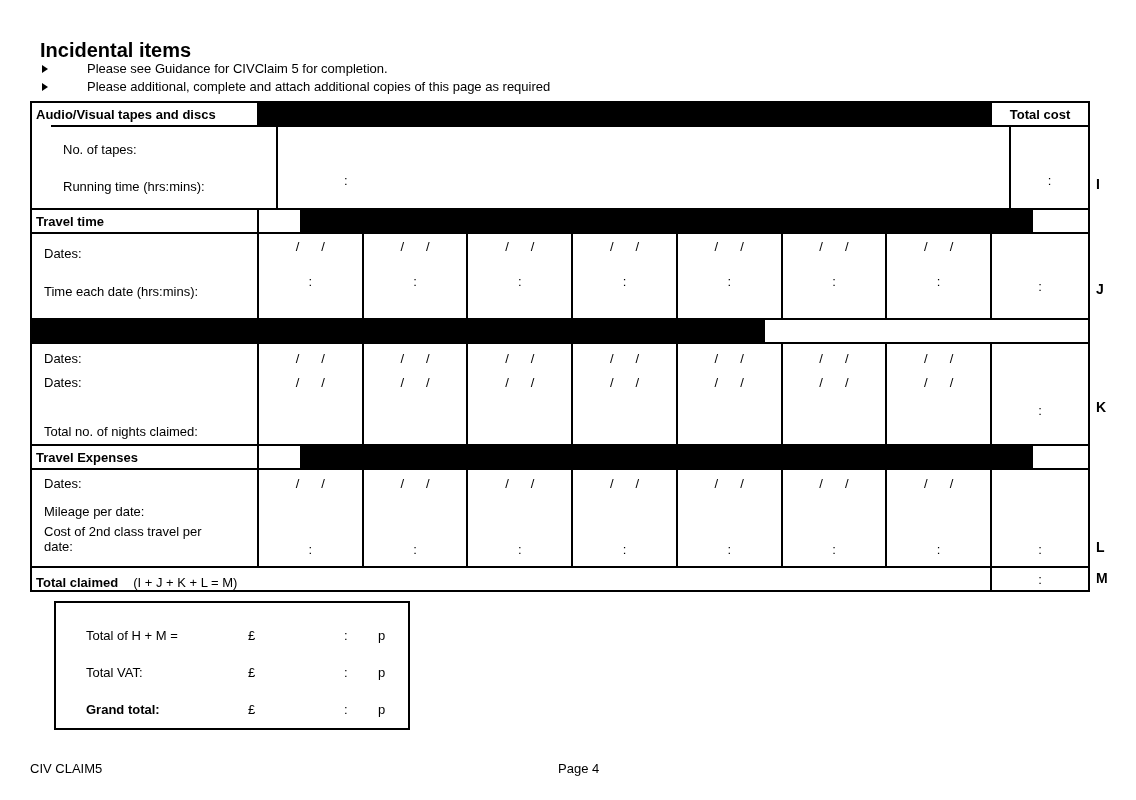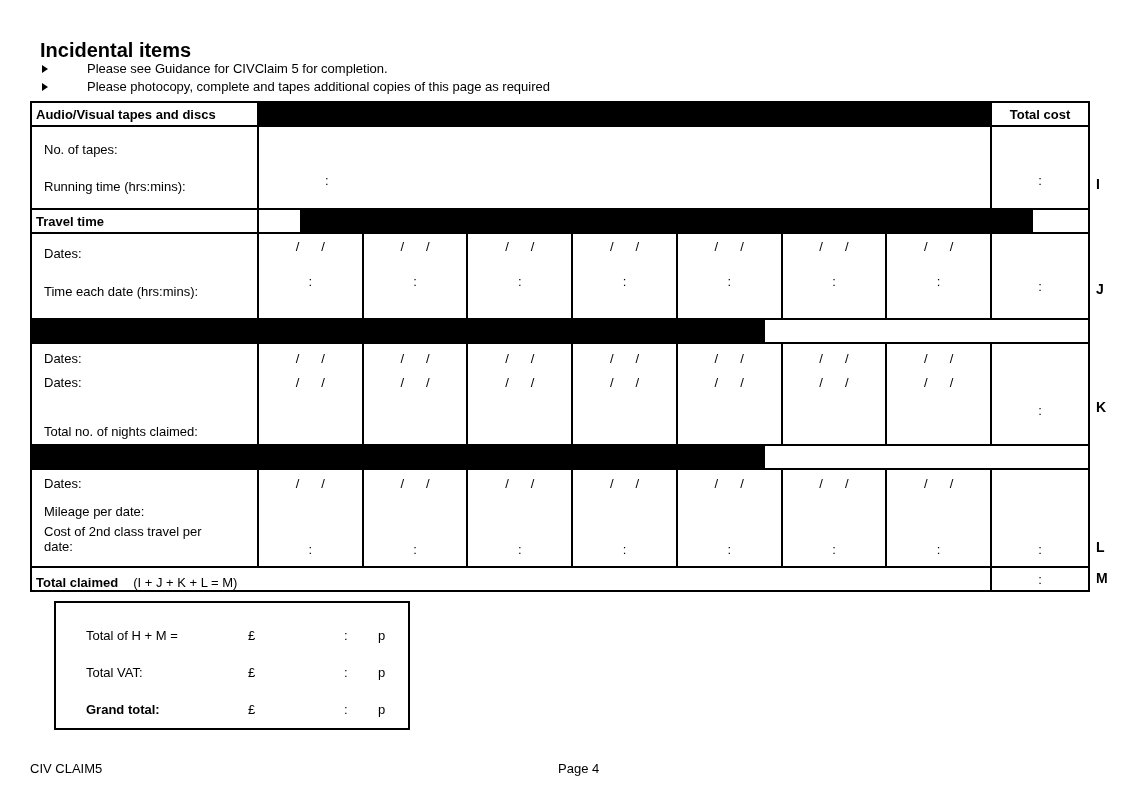--- a/index.html
+++ b/index.html
@@ -27,21 +27,21 @@
   .row + .row { border-top: 2px solid #000; }
   .cell { position: relative; }
   .label-col { width: 227px; border-right: 2px solid #000; position: relative; }
   .mid-col { width: 733px; border-right: 2px solid #000; position: relative; display: flex; }
   .total-col { flex: 1; position: relative; }
   .black-bar { background: #000; }
   .section-title { font-weight: bold; display: flex; align-items: center; padding-left: 4px; }
   .total-head { font-weight: bold; display: flex; align-items: center; justify-content: center; }
 
   .r-header { height: 22px; }
-  .r-body-av { height: 83px; }
+  .r-body-av { height: 83px; margin-left: 19px; }
   .r-sec { height: 24px; gap: 41px; }
   .r-body-tt { height: 86px; }
   .r-body-hotel { height: 102px; }
   .r-body-te { height: 98px; }
   .r-total { height: 24px; }
 
   .lbl { position: absolute; left: 12px; white-space: nowrap; }
   .lbl-wrap { white-space: normal; width: 162px; line-height: 15px; }
   .mark { position: absolute; }
   .center-x { left: 0; right: 0; text-align: center; }
@@ -75,21 +75,21 @@
 <div class="page">
 
   <h1 class="title">Incidental items</h1>
 
   <div class="note" style="top:61px">
     <span class="tri"></span>
     <span>Please see Guidance for CIVClaim 5 for completion.</span>
   </div>
   <div class="note" style="top:79px">
     <span class="tri"></span>
-    <span>Please photocopy, complete and tapes additional copies of this page as required</span>
+    <span>Please additional, complete and attach additional copies of this page as required</span>
   </div>
 
   <div class="claim-table">
 
     <div class="row r-header">
       <div class="cell label-col section-title">Audio/Visual tapes and discs</div>
       <div class="cell mid-col black-bar"></div>
       <div class="cell total-col total-head">Total cost</div>
     </div>
 
@@ -255,20 +255,21 @@
               <span>/</span>
             </div>
         </div>
       </div>
       <div class="cell total-col">
         <span class="mark center-x" style="top:59px">:</span>
       </div>
     </div>
 
     <div class="row r-sec">
+      <div class="cell label-col section-title">Travel Expenses</div>
       <div class="cell mid-col black-bar"></div>
       <div class="cell total-col"></div>
     </div>
 
     <div class="row r-body-te">
       <div class="cell label-col">
         <span class="lbl" style="top:6px">Dates:</span>
         <span class="lbl" style="top:34px">Mileage per date:</span>
         <span class="lbl lbl-wrap" style="top:54px">Cost of 2nd class travel per date:</span>
       </div>

